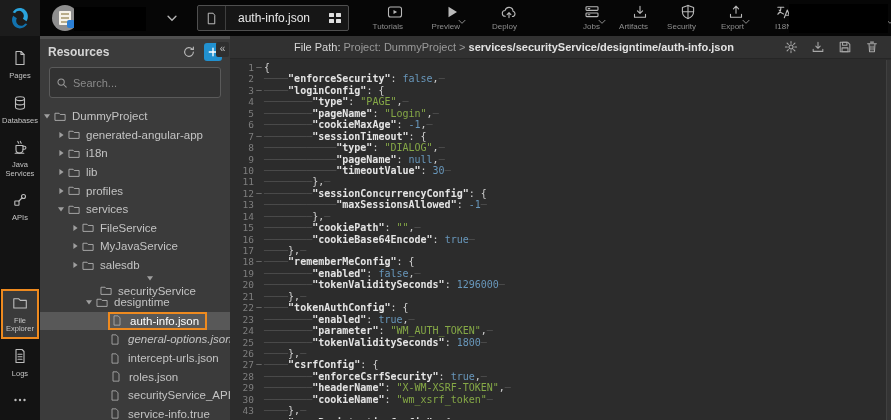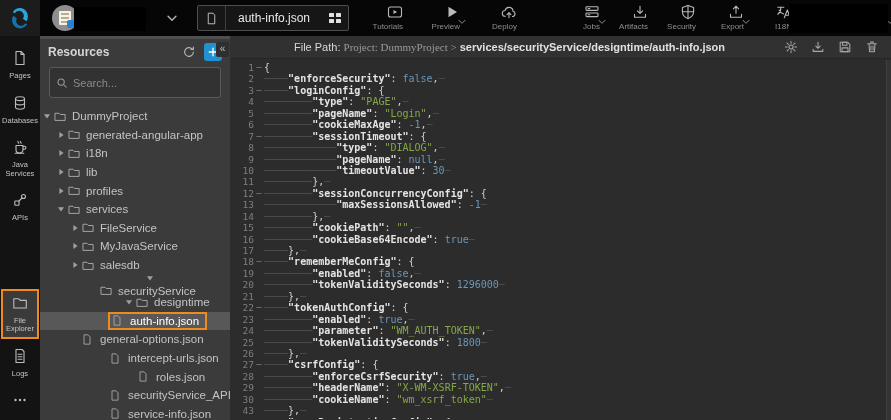--- a/index.html
+++ b/index.html
@@ -57,21 +57,21 @@
   .tree-row.selected { background:#585858; }
   .tree-row.selected .sel-wrap { border:2px solid #ee8a1f; }
   .sel-wrap { display:flex; align-items:center; height:18px; padding:0 6px 0 1px; }
   .collapse-btn { position:absolute; left:216px; top:42px; width:13px; height:15px; background:#2f2f2f; color:#c0c0c0; font-size:10px; line-height:14px; text-align:center; border-radius:2px; cursor:pointer; z-index:5; }
 
   
   .editor { position:absolute; left:230px; top:36px; width:661px; height:384px; background:#2c2c2c; }
   .ed-head { position:relative; height:23px; background:#313131; display:flex; align-items:center; padding:0 12px 0 16px; border-bottom:1px solid #262626; }
   .fp { font-size:11px; white-space:nowrap; overflow:hidden; }
   .fp .fp1 { color:#d8d8d8; font-weight:normal;margin-left:48px; }
-  .fp .fp2 { color:#9a9a9a;font-family:Liberation Serif, serif; }
+  .fp .fp2 { color:#9a9a9a; }
   .fp .fp3 { color:#e2e2e2; font-weight:bold; }
   .ed-actions { margin-left:auto; display:flex; align-items:center; color:#a8a8a8; }
   .ed-actions .aic { margin-left:13px; cursor:pointer; display:flex; }
   .code { position:relative; font-family:"DejaVu Sans Mono", monospace; font-size:10px; padding-top:3px; height:360px; overflow:hidden; }
   .cline { height:11.45px; line-height:11.45px; white-space:pre; display:flex; }
   .gut { width:24px; flex:0 0 24px; text-align:right; color:#7e7e7e; font-size:9.5px; }
   .fold { width:10px; flex:0 0 10px; text-align:center; color:#8a8a8a; font-size:9px; }
   .ctxt { flex:1; }
   .tk-k { color:#e4e4e4; font-weight:bold; }
   .tk-s { color:#85a846; }
@@ -456,21 +456,21 @@
           </span>
           <span class="sel-wrap" data-name="tree-item-content">
             <span class="ticon" data-name="folder-icon">
               <svg viewBox="0 0 16 16" width="14" height="13" fill="none" stroke="currentColor" stroke-width="1.1" stroke-linejoin="round">
                 <path d="M1.8 12.8V4h5L8.3 5.5h6v7.3z"></path>
               </svg>
             </span>
             <span class="tlabel" data-name="tree-item-label">securityService</span>
           </span>
         </div>
-        <div class="tree-row" data-name="tree-item-designtime" style="padding-left: 44px; margin-left: 40px;">
+        <div class="tree-row" data-name="tree-item-designtime" style="padding-left: 44px;">
           <span class="arrow" data-name="tree-arrow-open-icon">
             <svg viewBox="0 0 10 10" width="8" height="8">
               <path d="M1.2 2.8h7.6L5 8z" fill="currentColor"></path>
             </svg>
           </span>
           <span class="sel-wrap" data-name="tree-item-content">
             <span class="ticon" data-name="folder-icon">
               <svg viewBox="0 0 16 16" width="14" height="13" fill="none" stroke="currentColor" stroke-width="1.1" stroke-linejoin="round">
                 <path d="M1.8 12.8V4h5L8.3 5.5h6v7.3z"></path>
               </svg>
@@ -482,21 +482,21 @@
           <span class="arrow" data-name="tree-arrow-spacer"></span>
           <span class="sel-wrap" data-name="tree-item-content">
             <span class="ticon" data-name="file-icon">
               <svg viewBox="0 0 16 16" width="12" height="13" fill="none" stroke="currentColor" stroke-width="1.1" stroke-linejoin="round">
                 <path d="M4 1.8h5.5l2.5 2.7v9.7H4z"></path>
               </svg>
             </span>
             <span class="tlabel" data-name="tree-item-label" style="color: rgb(255, 255, 255);">auth-info.json</span>
           </span>
         </div>
-        <div class="tree-row" data-name="tree-item-general-options.json" style="padding-left: 30px;">
+        <div class="tree-row" data-name="tree-item-general-options.json" style="padding-left: 58px; font-style: italic;">
           <span class="arrow" data-name="tree-arrow-spacer"></span>
           <span class="sel-wrap" data-name="tree-item-content">
             <span class="ticon" data-name="file-icon">
               <svg viewBox="0 0 16 16" width="12" height="13" fill="none" stroke="currentColor" stroke-width="1.1" stroke-linejoin="round">
                 <path d="M4 1.8h5.5l2.5 2.7v9.7H4z"></path>
               </svg>
             </span>
             <span class="tlabel" data-name="tree-item-label">general-options.json</span>
           </span>
         </div>
@@ -504,21 +504,21 @@
           <span class="arrow" data-name="tree-arrow-spacer"></span>
           <span class="sel-wrap" data-name="tree-item-content">
             <span class="ticon" data-name="file-icon">
               <svg viewBox="0 0 16 16" width="12" height="13" fill="none" stroke="currentColor" stroke-width="1.1" stroke-linejoin="round">
                 <path d="M4 1.8h5.5l2.5 2.7v9.7H4z"></path>
               </svg>
             </span>
             <span class="tlabel" data-name="tree-item-label">intercept-urls.json</span>
           </span>
         </div>
-        <div class="tree-row" data-name="tree-item-roles.json" style="padding-left: 86px;">
+        <div class="tree-row" data-name="tree-item-roles.json" style="padding-left: 59px;">
           <span class="arrow" data-name="tree-arrow-spacer"></span>
           <span class="sel-wrap" data-name="tree-item-content">
             <span class="ticon" data-name="file-icon">
               <svg viewBox="0 0 16 16" width="12" height="13" fill="none" stroke="currentColor" stroke-width="1.1" stroke-linejoin="round">
                 <path d="M4 1.8h5.5l2.5 2.7v9.7H4z"></path>
               </svg>
             </span>
             <span class="tlabel" data-name="tree-item-label">roles.json</span>
           </span>
         </div>
@@ -534,21 +534,21 @@
           </span>
         </div>
         <div class="tree-row" data-name="tree-item-service-info.json" style="padding-left: 58px;">
           <span class="arrow" data-name="tree-arrow-spacer"></span>
           <span class="sel-wrap" data-name="tree-item-content">
             <span class="ticon" data-name="file-icon">
               <svg viewBox="0 0 16 16" width="12" height="13" fill="none" stroke="currentColor" stroke-width="1.1" stroke-linejoin="round">
                 <path d="M4 1.8h5.5l2.5 2.7v9.7H4z"></path>
               </svg>
             </span>
-            <span class="tlabel" data-name="tree-item-label">service-info.json</span>
+            <span class="tlabel" data-name="tree-item-label">service-info.true</span>
           </span>
         </div>
         <div class="tree-row" data-name="tree-item-wm-xss-policies.json" style="padding-left: 58px;">
           <span class="arrow" data-name="tree-arrow-spacer"></span>
           <span class="sel-wrap" data-name="tree-item-content">
             <span class="ticon" data-name="file-icon">
               <svg viewBox="0 0 16 16" width="12" height="13" fill="none" stroke="currentColor" stroke-width="1.1" stroke-linejoin="round">
                 <path d="M4 1.8h5.5l2.5 2.7v9.7H4z"></path>
               </svg>
             </span>

